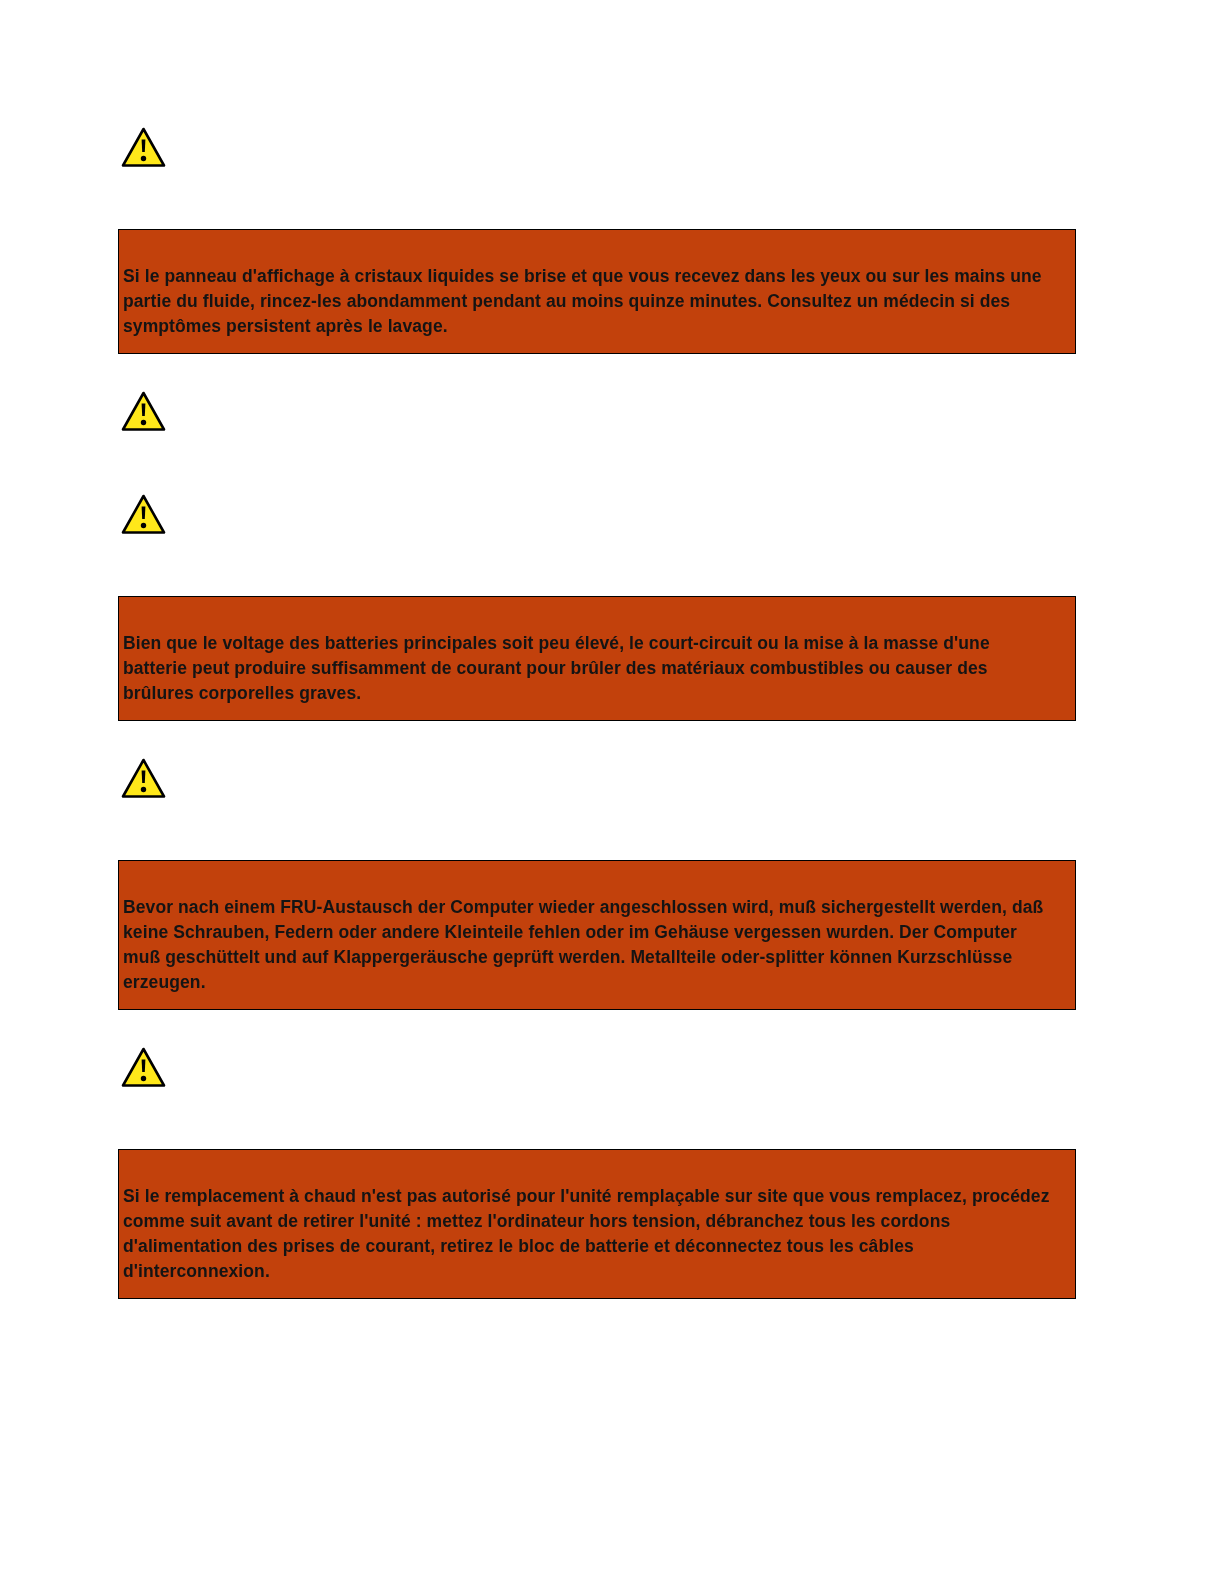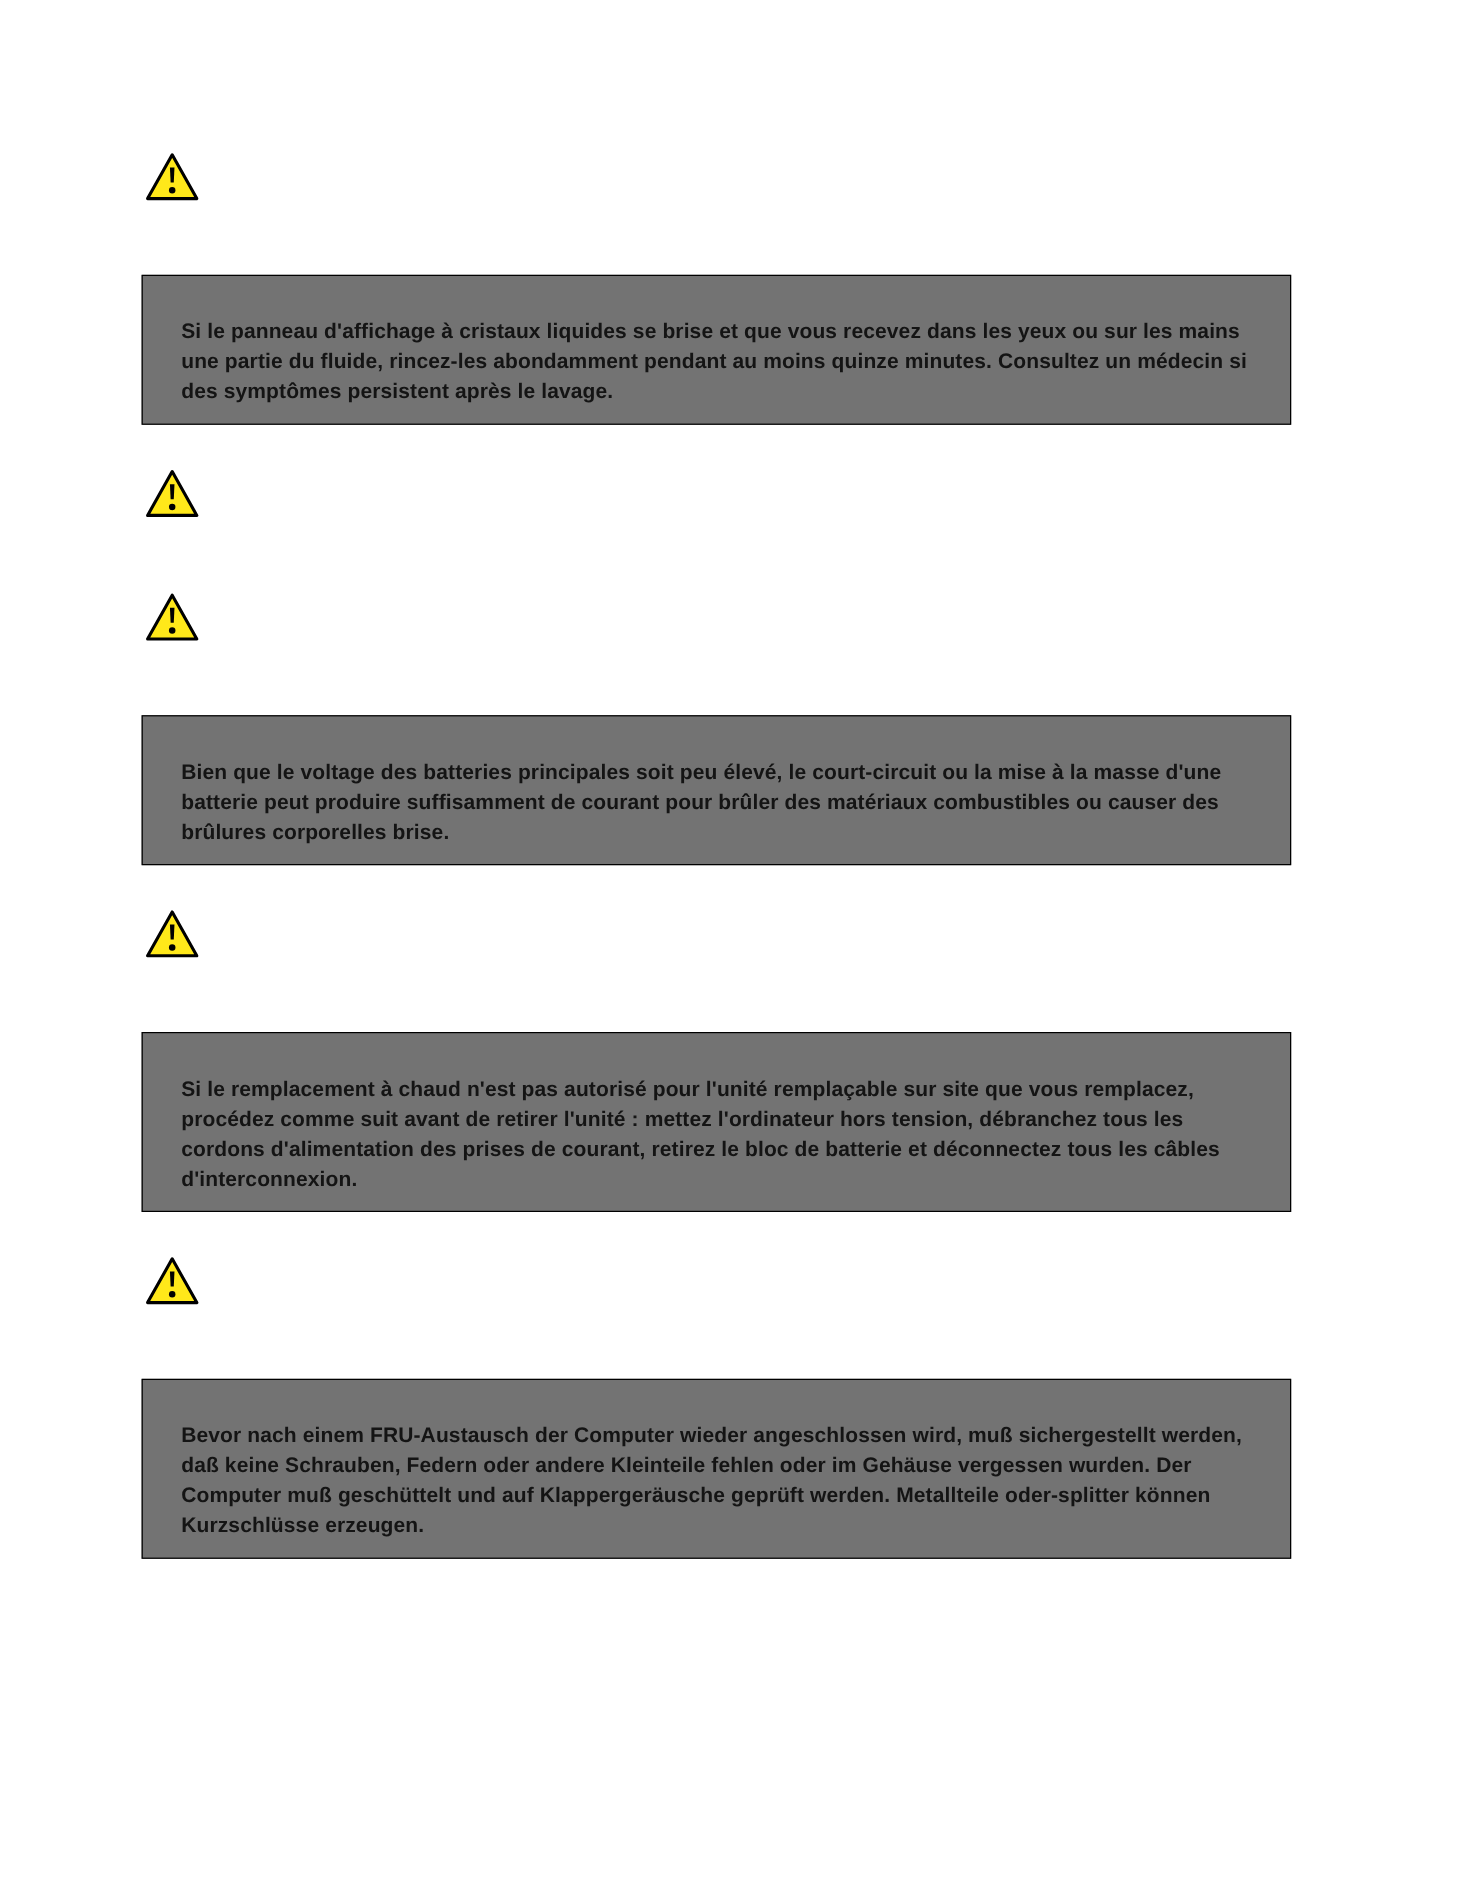--- a/index.html
+++ b/index.html
@@ -15,23 +15,23 @@
   }
   .warning-section { display: block; }
   .warning-icon {
     width: 47px;
     height: 43px;
     margin: 0 0 60px 2px;
   }
   .warning-icon svg { display: block; }
   .warning-box {
     border: 1.5px solid #000000;
-    padding: 34px 22px 14px 32px;
+    padding: 34px 22px 14px 4px;
     margin-bottom: 36px;
-    background: #737373;
+    background: #c2410c;
   }
   .warning-text {
     margin: 0;
     font-size: 17.5px;
     font-weight: bold;
     line-height: 25px;
     color: #141414;
     letter-spacing: 0.1px;
   }
 </style>
@@ -65,43 +65,43 @@
 
   <section class="warning-section">
     <div class="warning-icon">
       <svg width="47" height="43" viewBox="0 0 47 43" aria-hidden="true">
         <path d="M23.5 3 L44 39.5 L3 39.5 Z" stroke="#000000" stroke-width="2.6" stroke-linejoin="round" fill="#FFE81A"></path>
         <path d="M21.6 13.5 h3.8 l-0.6 12.5 h-2.6 z" fill="#000000"></path>
         <circle cx="23.5" cy="32.5" r="2.7" fill="#000000"></circle>
       </svg>
     </div>
     <div class="warning-box">
-      <p class="warning-text">Bien que le voltage des batteries principales soit peu élevé, le court-circuit ou la mise à la masse d'une batterie peut produire suffisamment de courant pour brûler des matériaux combustibles ou causer des brûlures corporelles brise.</p>
+      <p class="warning-text">Bien que le voltage des batteries principales soit peu élevé, le court-circuit ou la mise à la masse d'une batterie peut produire suffisamment de courant pour brûler des matériaux combustibles ou causer des brûlures corporelles graves.</p>
+    </div>
+  </section>
+
+  <section class="warning-section">
+    <div class="warning-icon">
+      <svg width="47" height="43" viewBox="0 0 47 43" aria-hidden="true">
+        <path d="M23.5 3 L44 39.5 L3 39.5 Z" stroke="#000000" stroke-width="2.6" stroke-linejoin="round" fill="#FFE81A"></path>
+        <path d="M21.6 13.5 h3.8 l-0.6 12.5 h-2.6 z" fill="#000000"></path>
+        <circle cx="23.5" cy="32.5" r="2.7" fill="#000000"></circle>
+      </svg>
+    </div>
+    <div class="warning-box">
+      <p class="warning-text">Bevor nach einem FRU-Austausch der Computer wieder angeschlossen wird, muß sichergestellt werden, daß keine Schrauben, Federn oder andere Kleinteile fehlen oder im Gehäuse vergessen wurden. Der Computer muß geschüttelt und auf Klappergeräusche geprüft werden. Metallteile oder-splitter können Kurzschlüsse erzeugen.</p>
     </div>
   </section>
 
   <section class="warning-section">
     <div class="warning-icon">
       <svg width="47" height="43" viewBox="0 0 47 43" aria-hidden="true">
         <path d="M23.5 3 L44 39.5 L3 39.5 Z" stroke="#000000" stroke-width="2.6" stroke-linejoin="round" fill="#FFE81A"></path>
         <path d="M21.6 13.5 h3.8 l-0.6 12.5 h-2.6 z" fill="#000000"></path>
         <circle cx="23.5" cy="32.5" r="2.7" fill="#000000"></circle>
       </svg>
     </div>
     <div class="warning-box">
       <p class="warning-text">Si le remplacement à chaud n'est pas autorisé pour l'unité remplaçable sur site que vous remplacez, procédez comme suit avant de retirer l'unité : mettez l'ordinateur hors tension, débranchez tous les cordons d'alimentation des prises de courant, retirez le bloc de batterie et déconnectez tous les câbles d'interconnexion.</p>
     </div>
   </section>
 
-  <section class="warning-section">
-    <div class="warning-icon">
-      <svg width="47" height="43" viewBox="0 0 47 43" aria-hidden="true">
-        <path d="M23.5 3 L44 39.5 L3 39.5 Z" stroke="#000000" stroke-width="2.6" stroke-linejoin="round" fill="#FFE81A"></path>
-        <path d="M21.6 13.5 h3.8 l-0.6 12.5 h-2.6 z" fill="#000000"></path>
-        <circle cx="23.5" cy="32.5" r="2.7" fill="#000000"></circle>
-      </svg>
-    </div>
-    <div class="warning-box">
-      <p class="warning-text">Bevor nach einem FRU-Austausch der Computer wieder angeschlossen wird, muß sichergestellt werden, daß keine Schrauben, Federn oder andere Kleinteile fehlen oder im Gehäuse vergessen wurden. Der Computer muß geschüttelt und auf Klappergeräusche geprüft werden. Metallteile oder-splitter können Kurzschlüsse erzeugen.</p>
-    </div>
-  </section>
-
 </div>
 
 </body></html>

